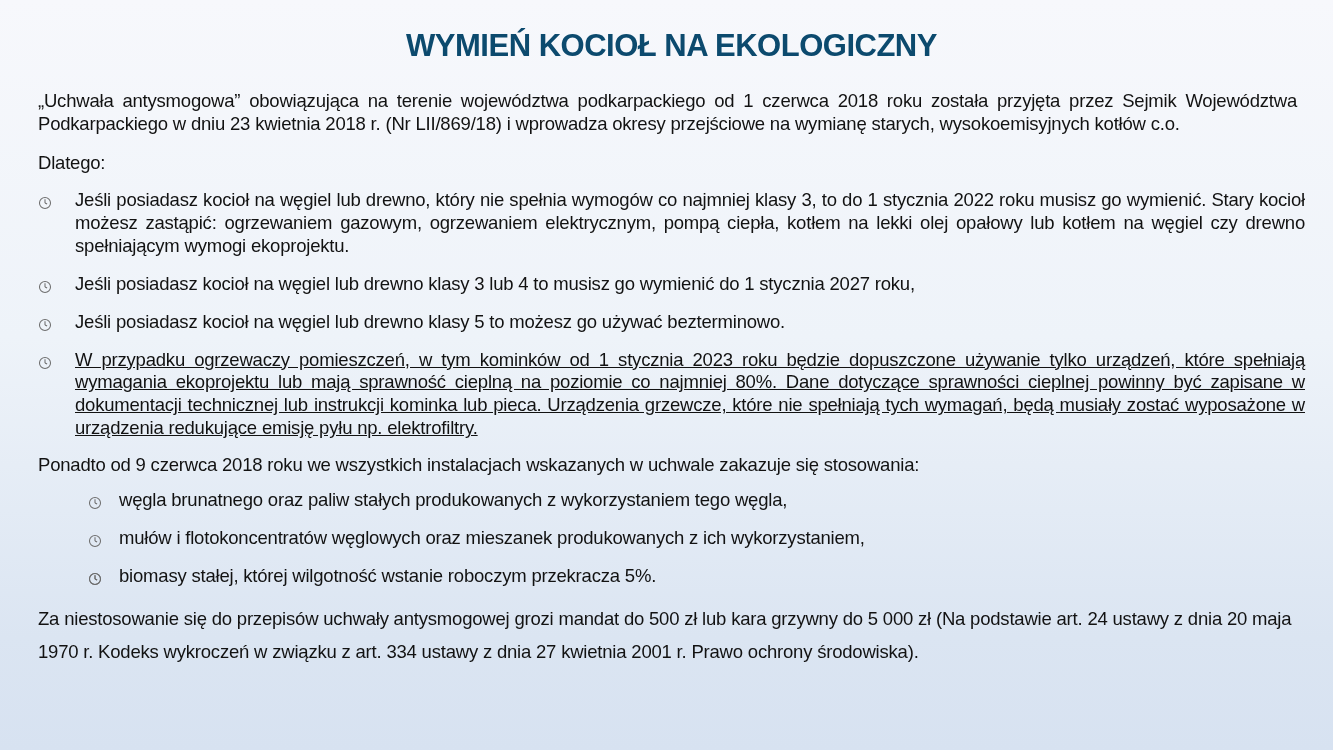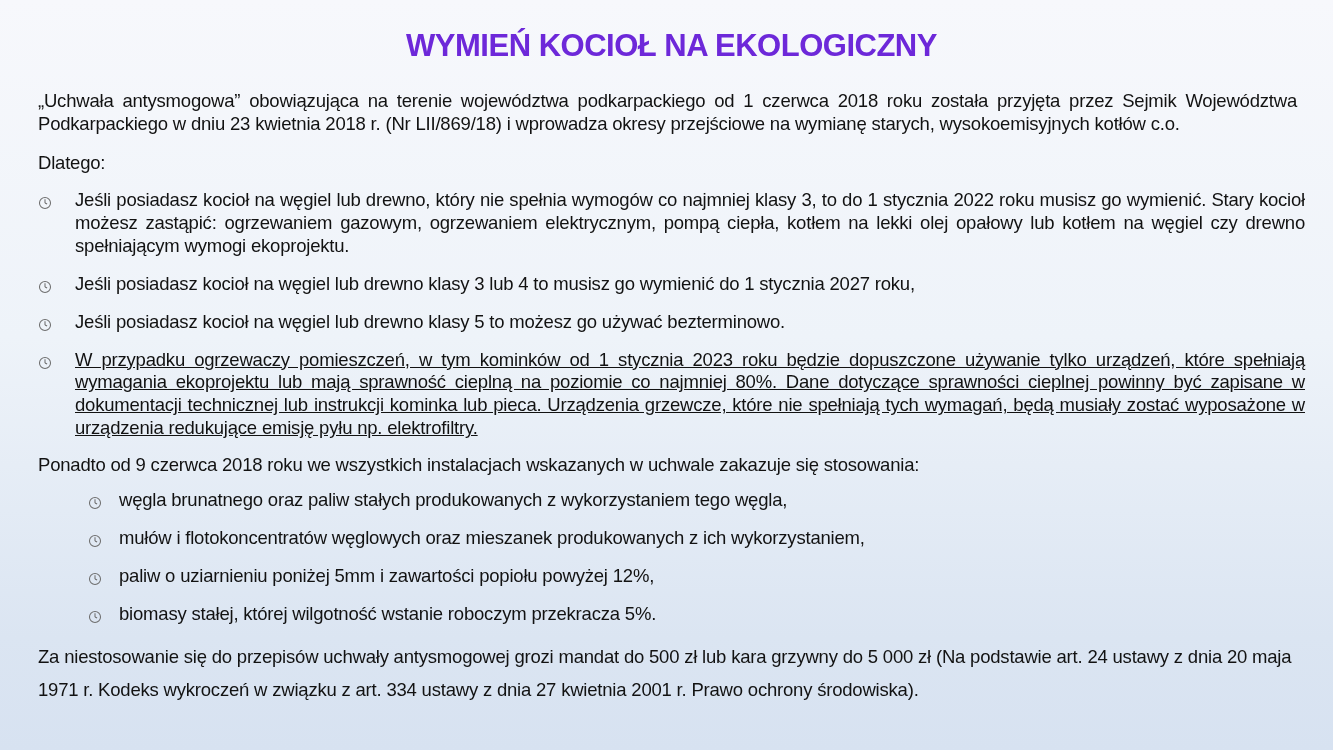--- a/index.html
+++ b/index.html
@@ -10,21 +10,21 @@
     color:#121212;
     -webkit-font-smoothing:antialiased;
   }
   .page{width:1333px;height:750px;box-sizing:border-box;padding:24px 28px 0 38px;}
   .title{
     text-align:center;
     font-size:31px;
     font-weight:600;
     letter-spacing:-0.5px;
     margin:4px 0 26px 0;
-    color:#6d28d9;
+    color:#0c4a6e;
   }
   .body-text{font-size:18.5px;line-height:1.24;letter-spacing:-0.2px;}
   .intro{
     text-align:justify;
     margin:0 8px 16px 0;
   }
   .label{margin:0 0 14px 0;}
   ul{list-style:none;margin:0;padding:0;}
   ul.rules{margin:0 0 4px 0;}
   ul.rules li{
@@ -131,29 +131,28 @@
       <span>mułów i flotokoncentratów węglowych oraz mieszanek produkowanych z ich wykorzystaniem,</span>
     </li>
     <li>
       <span class="bullet">
         <svg viewBox="0 0 16 16" width="14" height="14">
             <circle cx="8" cy="8" r="6.3" fill="none" stroke="#6e6e6e" stroke-width="1.2"></circle>
             <line x1="8" y1="8" x2="8" y2="3.6" stroke="#6e6e6e" stroke-width="1.2"></line>
             <line x1="8" y1="8" x2="10.4" y2="9.2" stroke="#6e6e6e" stroke-width="1.2"></line>
           </svg>
       </span>
-      <span>paliw o uziarnieniu poniżej 5mm i zawartości popiołu powyżej 12%,</span>
     </li>
     <li>
       <span class="bullet">
         <svg viewBox="0 0 16 16" width="14" height="14">
             <circle cx="8" cy="8" r="6.3" fill="none" stroke="#6e6e6e" stroke-width="1.2"></circle>
             <line x1="8" y1="8" x2="8" y2="3.6" stroke="#6e6e6e" stroke-width="1.2"></line>
             <line x1="8" y1="8" x2="10.4" y2="9.2" stroke="#6e6e6e" stroke-width="1.2"></line>
           </svg>
       </span>
       <span>biomasy stałej, której wilgotność wstanie roboczym przekracza 5%.</span>
     </li>
   </ul>
 
-  <p class="penalty body-text">Za niestosowanie się do przepisów uchwały antysmogowej grozi mandat do 500 zł lub kara grzywny do 5 000 zł (Na podstawie art. 24 ustawy z dnia 20 maja 1971 r. Kodeks wykroczeń  w związku z  art. 334 ustawy z dnia 27 kwietnia 2001 r. Prawo ochrony środowiska).</p>
+  <p class="penalty body-text">Za niestosowanie się do przepisów uchwały antysmogowej grozi mandat do 500 zł lub kara grzywny do 5 000 zł (Na podstawie art. 24 ustawy z dnia 20 maja 1970 r. Kodeks wykroczeń  w związku z  art. 334 ustawy z dnia 27 kwietnia 2001 r. Prawo ochrony środowiska).</p>
 
 </div>
 
 </body></html>

